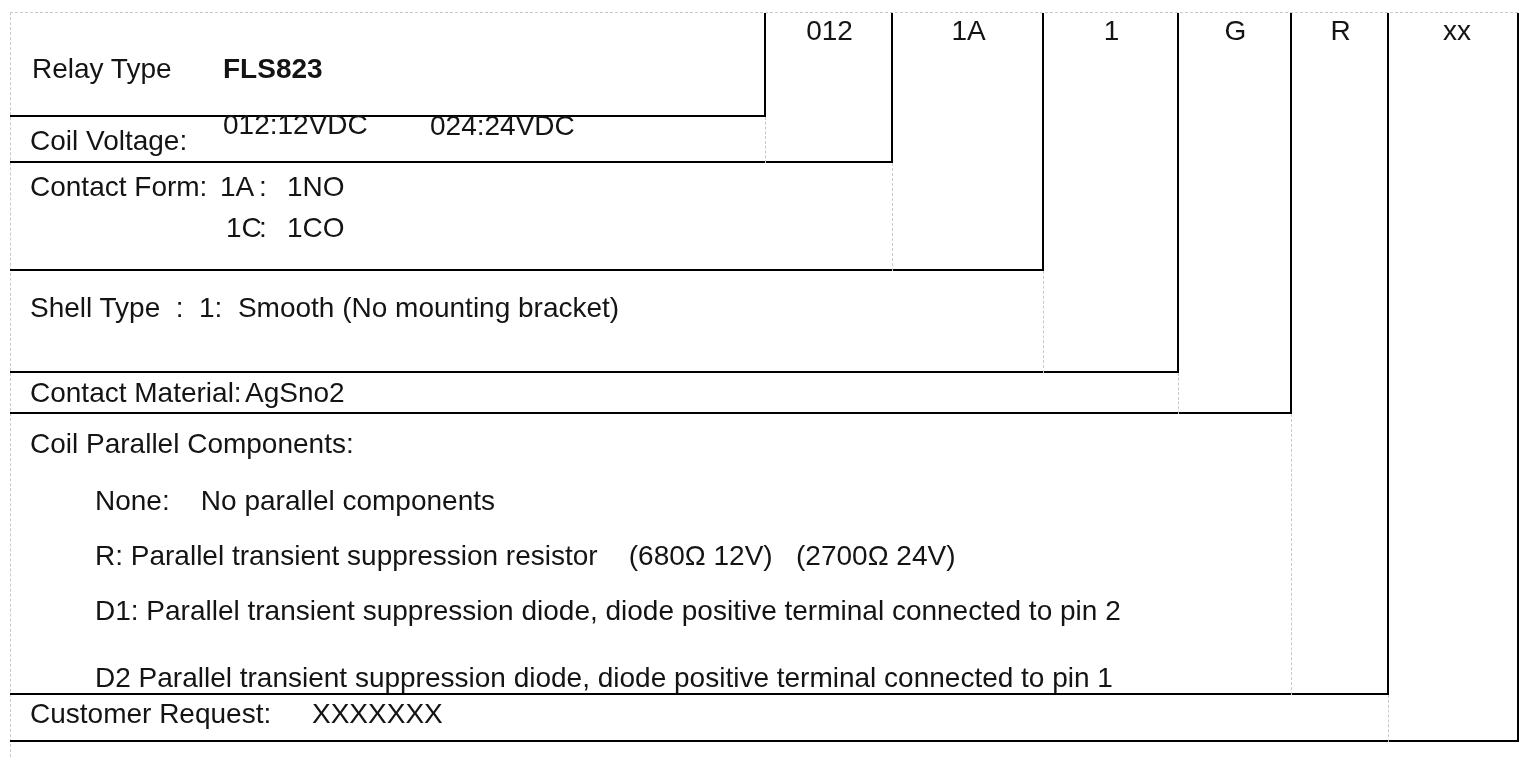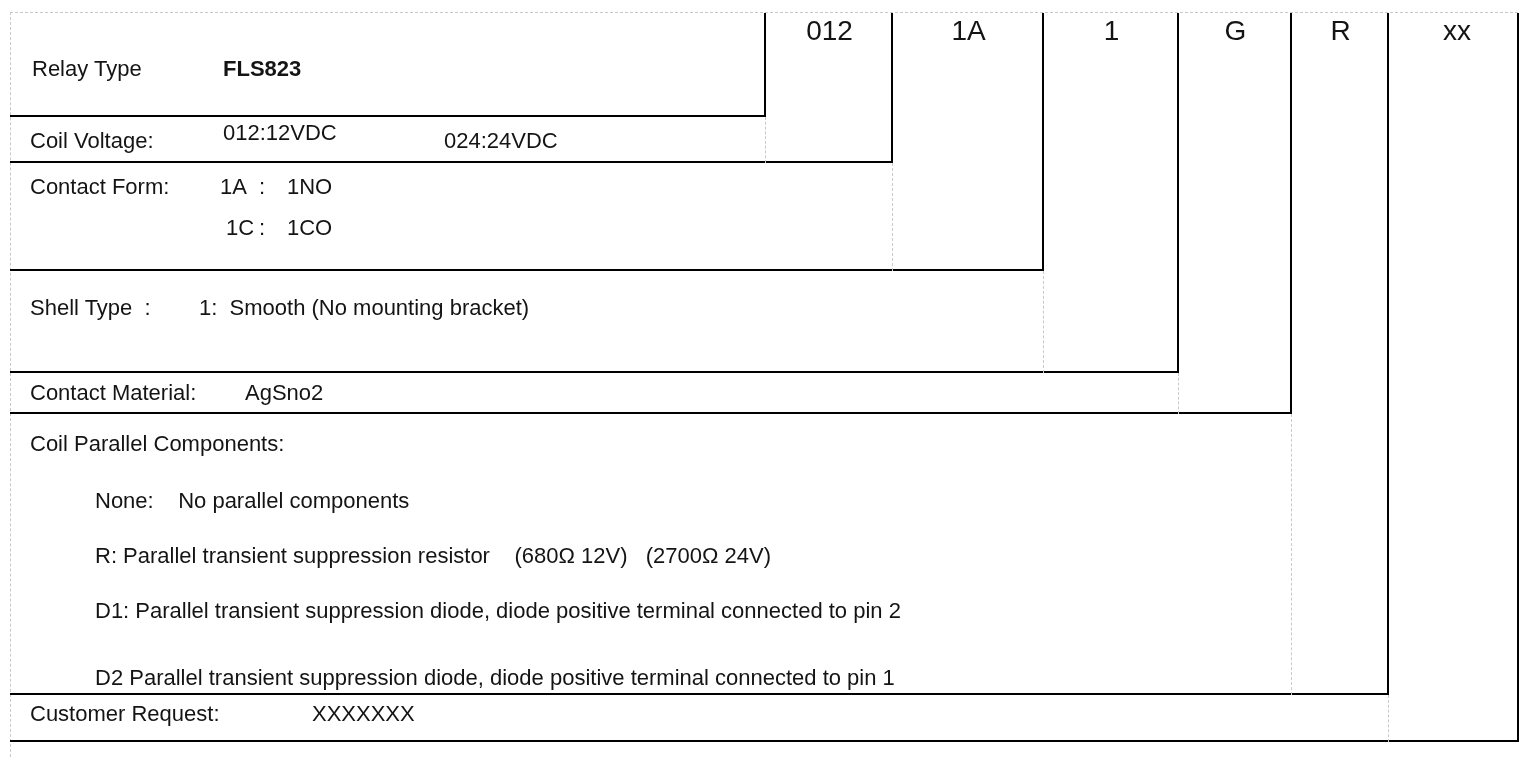--- a/index.html
+++ b/index.html
@@ -1,21 +1,21 @@
 <!DOCTYPE html>
 <html><head>
 <meta charset="utf-8">
 <style>
   html,body{margin:0;padding:0;background:#ffffff;}
   #page{position:relative;width:1532px;height:762px;background:#ffffff;overflow:hidden;
         font-family:"Liberation Sans", sans-serif;color:#141414;}
   .ln{position:absolute;background:#000000;}
   .dash-v{position:absolute;width:0;border-left:1px dashed #c9c9c9;}
   .dash-h{position:absolute;height:0;border-top:1px dashed #c9c9c9;}
-  .txt{position:absolute;font-size:22px;line-height:34px;white-space:pre;}
+  .txt{position:absolute;font-size:28px;line-height:34px;white-space:pre;}
   .bold{font-weight:700;}
   .code{position:absolute;top:14px;font-size:28px;line-height:34px;font-weight:400;text-align:center;}
 </style>
 </head>
 <body>
 
 <div id="page">
 
   <div class="dash-h" style="left:10px;top:12px;width:1508px;"></div>
   <div class="dash-v" style="left:10px;top:12px;height:745px;"></div>
@@ -47,22 +47,22 @@
   <span class="code" style="left:893px;width:151px;">1A</span>
   <span class="code" style="left:1044px;width:135px;">1</span>
   <span class="code" style="left:1179px;width:113px;">G</span>
   <span class="code" style="left:1292px;width:97px;">R</span>
   <span class="code" style="left:1389px;width:136px;">xx</span>
 
   <span class="txt" style="left:32px;top:52px;">Relay Type</span>
   <span class="txt bold" style="left:223px;top:52px;">FLS823</span>
 
   <span class="txt" style="left:30px;top:124px;">Coil Voltage:</span>
-  <span class="txt" style="left:223px;top:116px;">012:12VDC</span>
-  <span class="txt" style="left:430px;top:124px;margin-left:14px;">024:24VDC</span>
+  <span class="txt" style="left:223px;top:108px;">012:12VDC</span>
+  <span class="txt" style="left:430px;top:109px;">024:24VDC</span>
 
   <span class="txt" style="left:30px;top:170px;">Contact Form:</span>
   <span class="txt" style="left:220px;top:170px;">1A</span>
   <span class="txt" style="left:259px;top:170px;">:</span>
   <span class="txt" style="left:287px;top:170px;">1NO</span>
   <span class="txt" style="left:226px;top:211px;">1C</span>
   <span class="txt" style="left:259px;top:211px;">:</span>
   <span class="txt" style="left:287px;top:211px;">1CO</span>
 
   <span class="txt" style="left:30px;top:291px;">Shell Type  :</span>

